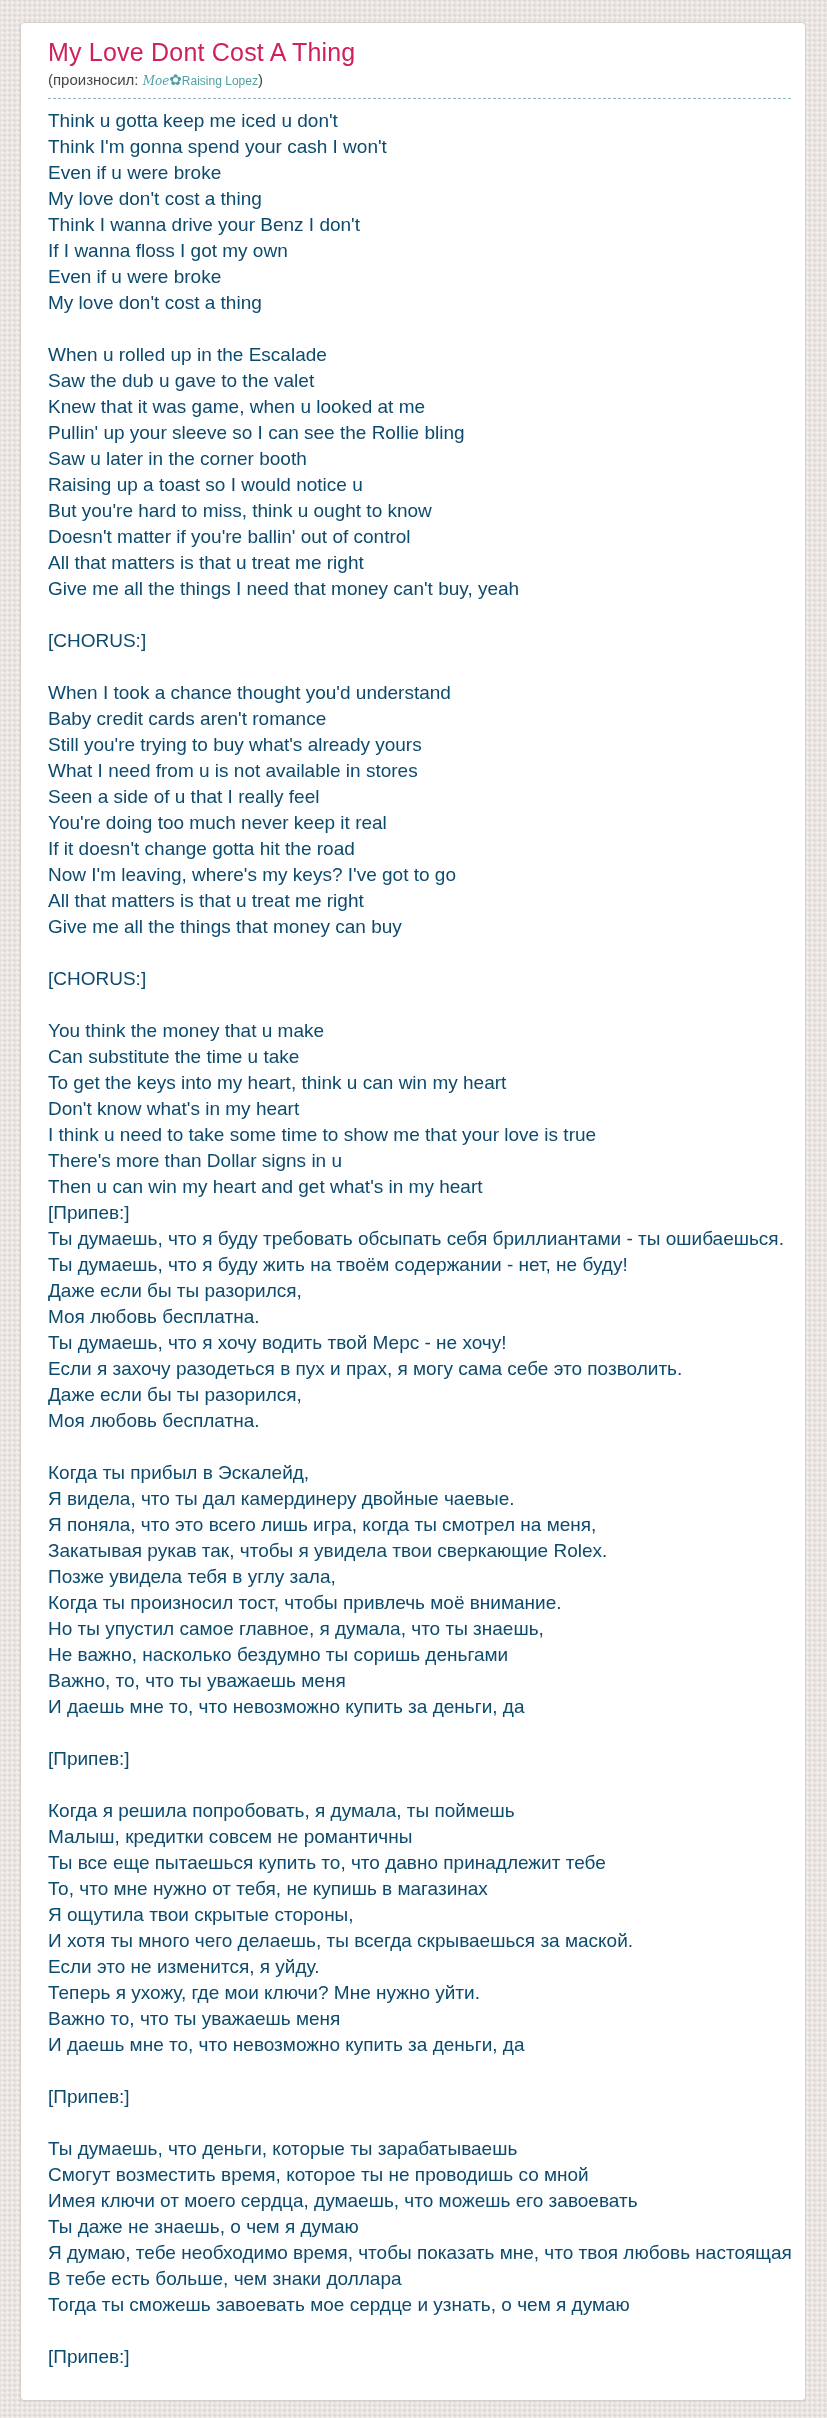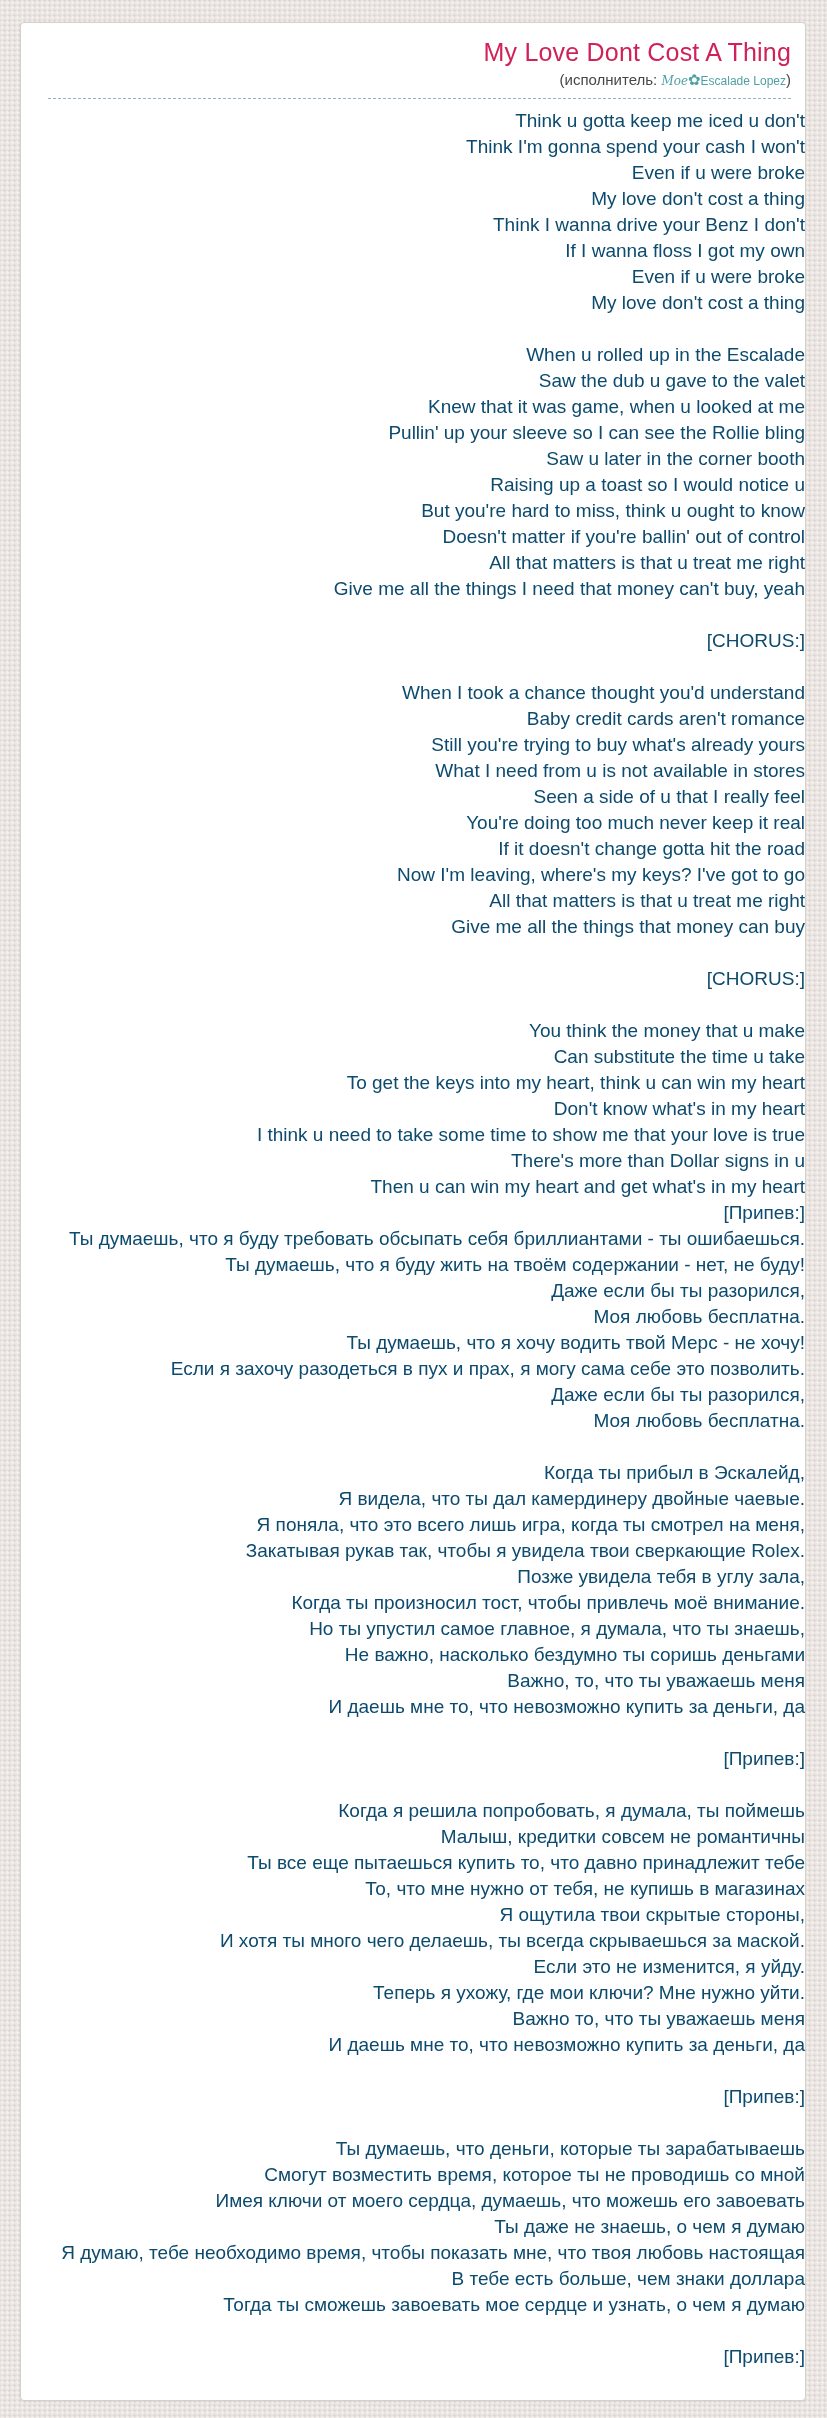--- a/index.html
+++ b/index.html
@@ -22,21 +22,20 @@
     position: absolute;
     left: 20px;
     top: 22px;
     width: 786px;
     min-height: 2374px;
     background: #ffffff;
     border: 1px solid #d6d0cb;
     border-radius: 4px;
     box-shadow: 0 1px 2px rgba(0,0,0,0.07);
     padding: 14px 0 30px 27px;
-    text-align: right;
   }
   .header {
     margin-right: 14px;
     border-bottom: 1px dashed #93b4be;
     padding-bottom: 7px;
   }
   .song-title {
     margin: 0;
     font-size: 25px;
     font-weight: normal;
@@ -77,17 +76,17 @@
   .lyric-line {
     min-height: 26px;
   }
 </style>
 </head>
 <body>
 
 <div class="page-box">
   <div class="header">
     <h1 class="song-title">My Love Dont Cost A Thing</h1>
-    <div class="performer-line"><span>(исполнитель: </span><a class="artist-link artist-moe">Moe</a><span class="flower-sep">✿</span><a class="artist-link">Escalade Lopez</a><span>)</span></div>
+    <div class="performer-line"><span>(произносил: </span><a class="artist-link artist-moe">Moe</a><span class="flower-sep">✿</span><a class="artist-link">Raising Lopez</a><span>)</span></div>
   </div>
 
   <div class="lyrics"><div class="lyric-line">Think u gotta keep me iced u don't</div><div class="lyric-line">Think I'm gonna spend your cash I won't</div><div class="lyric-line">Even if u were broke</div><div class="lyric-line">My love don't cost a thing</div><div class="lyric-line">Think I wanna drive your Benz I don't</div><div class="lyric-line">If I wanna floss I got my own</div><div class="lyric-line">Even if u were broke</div><div class="lyric-line">My love don't cost a thing</div><div class="lyric-line">&nbsp;</div><div class="lyric-line">When u rolled up in the Escalade</div><div class="lyric-line">Saw the dub u gave to the valet</div><div class="lyric-line">Knew that it was game, when u looked at me</div><div class="lyric-line">Pullin' up your sleeve so I can see the Rollie bling</div><div class="lyric-line">Saw u later in the corner booth</div><div class="lyric-line">Raising up a toast so I would notice u</div><div class="lyric-line">But you're hard to miss, think u ought to know</div><div class="lyric-line">Doesn't matter if you're ballin' out of control</div><div class="lyric-line">All that matters is that u treat me right</div><div class="lyric-line">Give me all the things I need that money can't buy, yeah</div><div class="lyric-line">&nbsp;</div><div class="lyric-line">[CHORUS:]</div><div class="lyric-line">&nbsp;</div><div class="lyric-line">When I took a chance thought you'd understand</div><div class="lyric-line">Baby credit cards aren't romance</div><div class="lyric-line">Still you're trying to buy what's already yours</div><div class="lyric-line">What I need from u is not available in stores</div><div class="lyric-line">Seen a side of u that I really feel</div><div class="lyric-line">You're doing too much never keep it real</div><div class="lyric-line">If it doesn't change gotta hit the road</div><div class="lyric-line">Now I'm leaving, where's my keys? I've got to go</div><div class="lyric-line">All that matters is that u treat me right</div><div class="lyric-line">Give me all the things that money can buy</div><div class="lyric-line">&nbsp;</div><div class="lyric-line">[CHORUS:]</div><div class="lyric-line">&nbsp;</div><div class="lyric-line">You think the money that u make</div><div class="lyric-line">Can substitute the time u take</div><div class="lyric-line">To get the keys into my heart, think u can win my heart</div><div class="lyric-line">Don't know what's in my heart</div><div class="lyric-line">I think u need to take some time to show me that your love is true</div><div class="lyric-line">There's more than Dollar signs in u</div><div class="lyric-line">Then u can win my heart and get what's in my heart</div><div class="lyric-line">[Припев:]</div><div class="lyric-line">Ты думаешь, что я буду требовать обсыпать себя бриллиантами - ты ошибаешься.</div><div class="lyric-line">Ты думаешь, что я буду жить на твоём содержании - нет, не буду!</div><div class="lyric-line">Даже если бы ты разорился,</div><div class="lyric-line">Моя любовь бесплатна.</div><div class="lyric-line">Ты думаешь, что я хочу водить твой Мерс - не хочу!</div><div class="lyric-line">Если я захочу разодеться в пух и прах, я могу сама себе это позволить.</div><div class="lyric-line">Даже если бы ты разорился,</div><div class="lyric-line">Моя любовь бесплатна.</div><div class="lyric-line">&nbsp;</div><div class="lyric-line">Когда ты прибыл в Эскалейд,</div><div class="lyric-line">Я видела, что ты дал камердинеру двойные чаевые.</div><div class="lyric-line">Я поняла, что это всего лишь игра, когда ты смотрел на меня,</div><div class="lyric-line">Закатывая рукав так, чтобы я увидела твои сверкающие Rolex.</div><div class="lyric-line">Позже увидела тебя в углу зала,</div><div class="lyric-line">Когда ты произносил тост, чтобы привлечь моё внимание.</div><div class="lyric-line">Но ты упустил самое главное, я думала, что ты знаешь,</div><div class="lyric-line">Не важно, насколько бездумно ты соришь деньгами</div><div class="lyric-line">Важно, то, что ты уважаешь меня</div><div class="lyric-line">И даешь мне то, что невозможно купить за деньги, да</div><div class="lyric-line">&nbsp;</div><div class="lyric-line">[Припев:]</div><div class="lyric-line">&nbsp;</div><div class="lyric-line">Когда я решила попробовать, я думала, ты поймешь</div><div class="lyric-line">Малыш, кредитки совсем не романтичны</div><div class="lyric-line">Ты все еще пытаешься купить то, что давно принадлежит тебе</div><div class="lyric-line">То, что мне нужно от тебя, не купишь в магазинах</div><div class="lyric-line">Я ощутила твои скрытые стороны,</div><div class="lyric-line">И хотя ты много чего делаешь, ты всегда скрываешься за маской.</div><div class="lyric-line">Если это не изменится, я уйду.</div><div class="lyric-line">Теперь я ухожу, где мои ключи? Мне нужно уйти.</div><div class="lyric-line">Важно то, что ты уважаешь меня</div><div class="lyric-line">И даешь мне то, что невозможно купить за деньги, да</div><div class="lyric-line">&nbsp;</div><div class="lyric-line">[Припев:]</div><div class="lyric-line">&nbsp;</div><div class="lyric-line">Ты думаешь, что деньги, которые ты зарабатываешь</div><div class="lyric-line">Смогут возместить время, которое ты не проводишь со мной</div><div class="lyric-line">Имея ключи от моего сердца, думаешь, что можешь его завоевать</div><div class="lyric-line">Ты даже не знаешь, о чем я думаю</div><div class="lyric-line">Я думаю, тебе необходимо время, чтобы показать мне, что твоя любовь настоящая</div><div class="lyric-line">В тебе есть больше, чем знаки доллара</div><div class="lyric-line">Тогда ты сможешь завоевать мое сердце и узнать, о чем я думаю</div><div class="lyric-line">&nbsp;</div><div class="lyric-line">[Припев:]</div></div>
 </div>
 
 </body></html>

